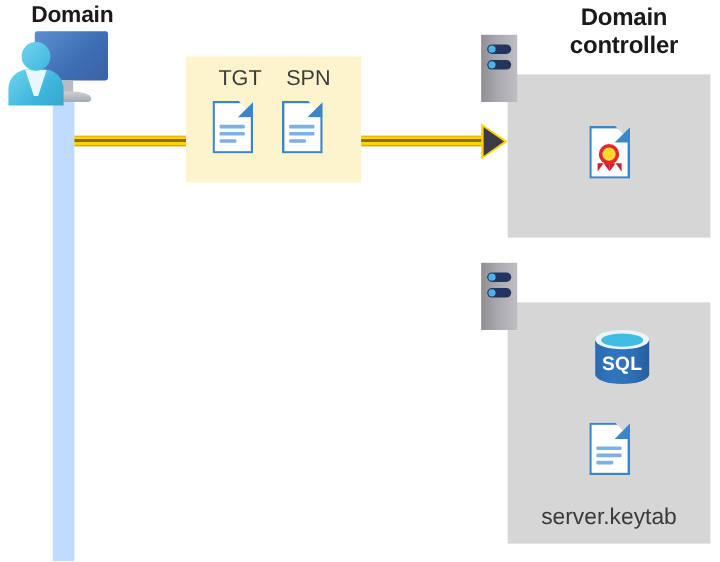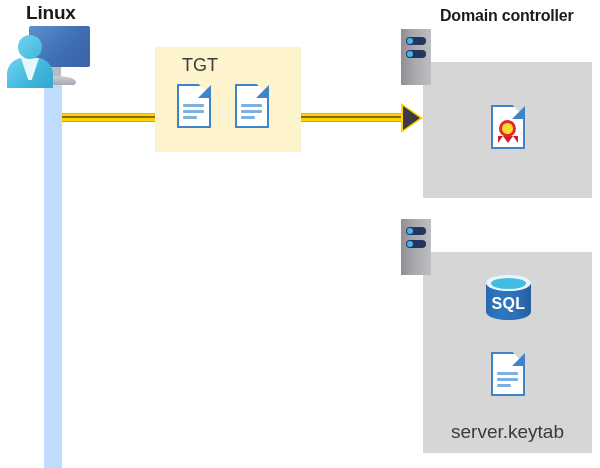--- a/index.html
+++ b/index.html
@@ -40,23 +40,23 @@
   #client-label {
     left: 26px;
     top: 2px;
     font-size: 19px;
     line-height: 22px;
   }
   #domain-controller-label {
     left: 440px;
     top: 4px;
     width: 160px;
-    font-size: 16px;
+    font-size: 20px;
     line-height: 23px;
-    text-align: left;
+    text-align: center;
   }
   #linux-server-label {
     left: 452px;
     top: 227px;
     font-size: 18px;
     line-height: 23px;
   }
   #keytab-label {
     left: 423px;
     top: 421px;
@@ -216,21 +216,21 @@
   }
   .cert-seal-inner {
     position: absolute;
     left: 11px; top: 18px;
     width: 11px; height: 11px;
     border-radius: 50%;
     background: #ffd92e;
   }
 
   
-  #sql-icon { left: 486px; top: 275px; width: 45px; height: 52px; }
+  #sql-icon { left: 496px; top: 275px; width: 45px; height: 52px; }
   .sql-body {
     position: absolute;
     left: 0; top: 8px;
     width: 45px; height: 37px;
     background: linear-gradient(to right,#2a6ab0 0%, #2f76bf 35%, #2d6fb5 70%, #265e9c 100%);
     border-bottom-left-radius: 45px 16px;
     border-bottom-right-radius: 45px 16px;
   }
   .sql-top {
     position: absolute;
@@ -301,21 +301,21 @@
     clip-path: polygon(50% 0, 100% 0, 60% 100%, 40% 100%, 0 0);
   }
 </style>
 </head>
 <body>
 
 <div id="canvas">
 
   <div class="abs" id="client-lifeline"></div>
 
-  <div class="abs title-bold nosel" id="client-label">Linux</div>
+  <div class="abs title-bold nosel" id="client-label">Domain</div>
 
   <div class="abs" id="client-icon">
     <div class="monitor-screen"></div>
     <div class="monitor-neck"></div>
     <div class="monitor-base"></div>
     <div class="person-body"></div>
     <div class="person-collar"></div>
     <div class="person-head"></div>
   </div>
 
@@ -329,20 +329,21 @@
     <div class="token-caption nosel" id="tgt-caption">TGT</div>
 
     <div class="abs doc-icon" id="tgt-doc">
       <div class="doc-page"></div>
       <div class="doc-fold"></div>
       <div class="doc-line doc-line-a"></div>
       <div class="doc-line doc-line-b"></div>
       <div class="doc-line doc-line-c"></div>
     </div>
 
+    <div class="token-caption nosel" id="spn-caption">SPN</div>
 
     <div class="abs doc-icon" id="spn-doc">
       <div class="doc-page"></div>
       <div class="doc-fold"></div>
       <div class="doc-line doc-line-a"></div>
       <div class="doc-line doc-line-b"></div>
       <div class="doc-line doc-line-c"></div>
     </div>
   </div>
 

